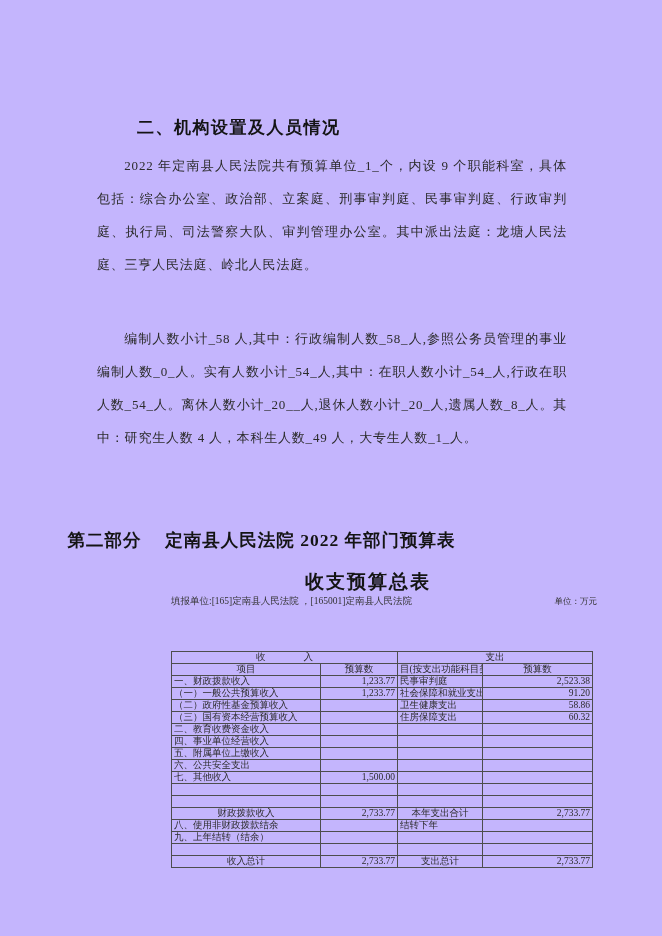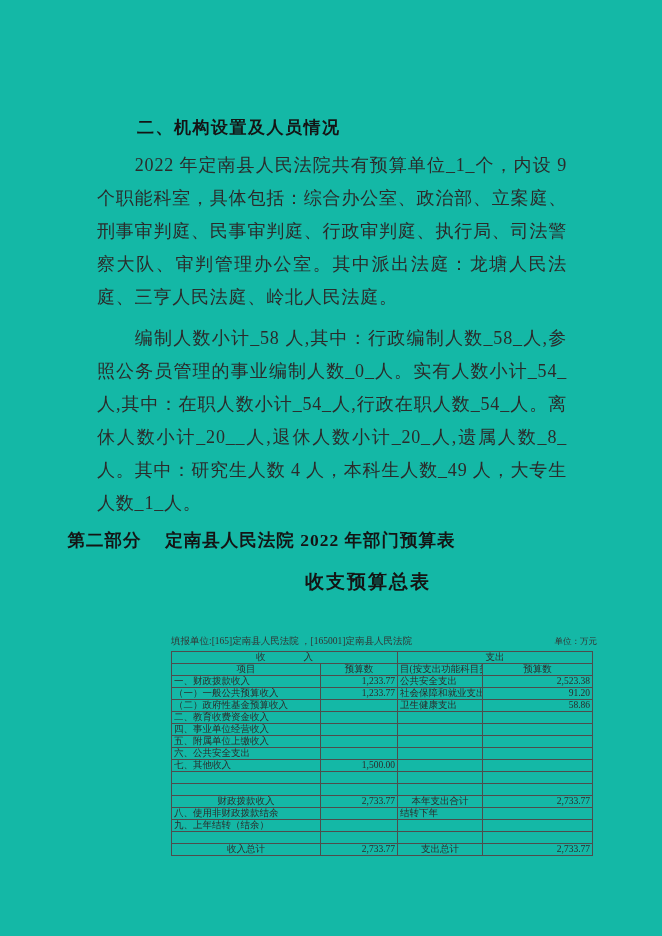--- a/index.html
+++ b/index.html
@@ -1,54 +1,54 @@
 <!DOCTYPE html>
 <html><head>
 <meta charset="utf-8">
 <style>
   * { margin:0; padding:0; box-sizing:border-box; }
   html,body { background:#e8e8e8; }
   .doc {
     position:relative;
     width:662px; height:936px;
-    background:#14b8a6;
+    background:#c4b5fd;
     font-family:"Liberation Serif","DejaVu Serif",serif;
     color:#262626;
     overflow:hidden;
     margin:0 auto;
   }
   .section-heading {
     position:absolute; left:137px; top:116px;
     font-size:17px; font-weight:bold; color:#141414;
     letter-spacing:1.5px;
   }
   .para {
     position:absolute; left:97px; width:470px;
-    font-size:18px; line-height:33px;
+    font-size:13px; line-height:33px;
     text-align:justify; text-justify:inter-character;
     text-indent:2.1em; letter-spacing:0.8px;
     color:#2b2b2b;
   }
   .p1 { top:149px; }
   .p2 { top:322px; }
   .part-heading {
     position:absolute; left:0; top:528px; width:523px;
     text-align:center; font-size:17.5px; font-weight:bold;
     color:#141414; letter-spacing:1px;
   }
   .table-title {
     position:absolute; left:158px; top:569px; width:420px;
     text-align:center; font-size:19px; font-weight:bold;
     color:#141414; letter-spacing:2px;
   }
   .meta {
     position:absolute; left:171px; top:595px; width:426px;
     display:flex; justify-content:space-between; align-items:flex-end;
   }
-  .meta .report-unit { font-size:9.5px; color:#333;margin-top:40px; }
+  .meta .report-unit { font-size:9.5px; color:#333; }
   .meta .unit { font-size:8.5px; color:#333; }
   table.budget {
     position:absolute; left:171px; top:607px; width:421px;
     border-collapse:collapse; table-layout:fixed;
     font-size:9.5px; color:#2b2b2b;margin-top:44px;
   }
   table.budget th, table.budget td {
     border:1px solid #4d4d4d;
     height:12px; line-height:11px;
     font-weight:normal;
@@ -102,36 +102,42 @@
         <th>项目</th>
         <th>预算数</th>
         <th class="clip">目(按支出功能科目类</th>
         <th>预算数</th>
       </tr>
     </thead>
     <tbody id="table-body">
         <tr>
           <td class="label">一、财政拨款收入</td>
           <td class="num">1,233.77</td>
-          <td class="label">公共安全支出</td>
+          <td class="label">民事审判庭</td>
           <td class="num">2,523.38</td>
         </tr>
         <tr>
           <td class="label indent">（一）一般公共预算收入</td>
           <td class="num">1,233.77</td>
           <td class="label">社会保障和就业支出</td>
           <td class="num">91.20</td>
         </tr>
         <tr>
           <td class="label indent">（二）政府性基金预算收入</td>
           <td class="num"></td>
           <td class="label">卫生健康支出</td>
           <td class="num">58.86</td>
         </tr>
         <tr>
+          <td class="label indent">（三）国有资本经营预算收入</td>
+          <td class="num"></td>
+          <td class="label">住房保障支出</td>
+          <td class="num">60.32</td>
+        </tr>
+        <tr>
           <td class="label">二、教育收费资金收入</td>
           <td class="num"></td>
           <td class="label"></td>
           <td class="num"></td>
         </tr>
         <tr>
           <td class="label">四、事业单位经营收入</td>
           <td class="num"></td>
           <td class="label"></td>
           <td class="num"></td>

